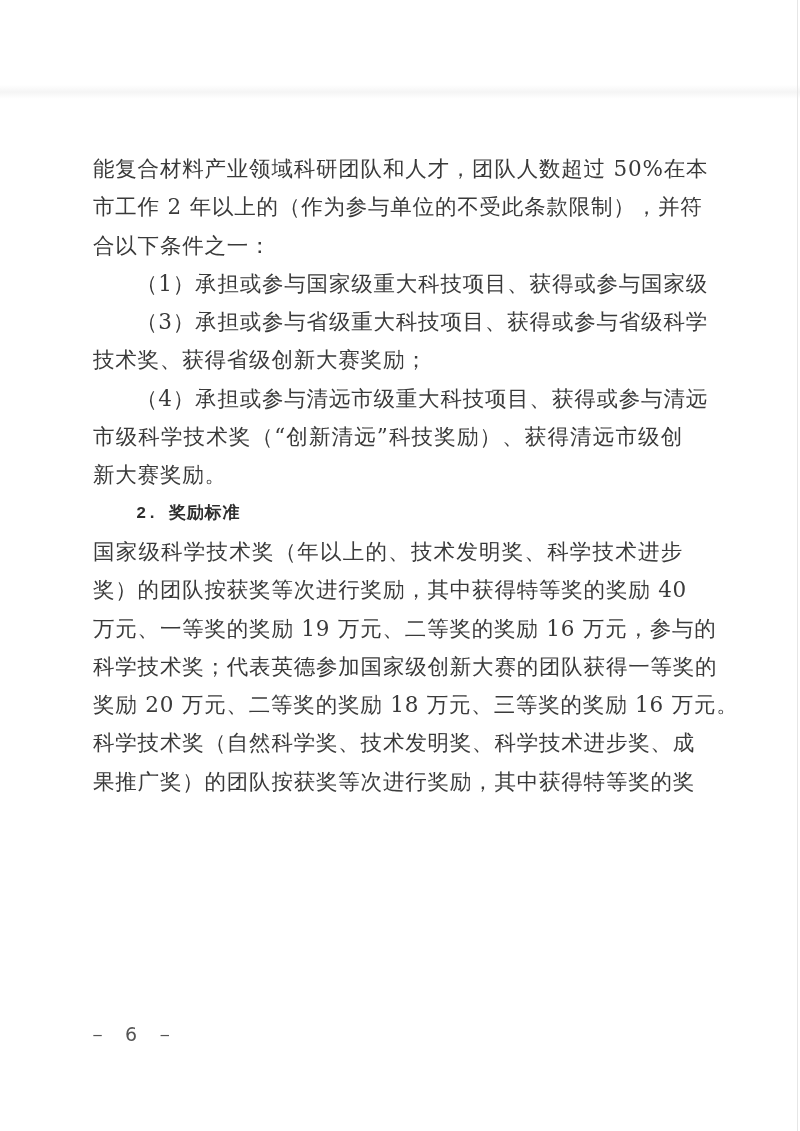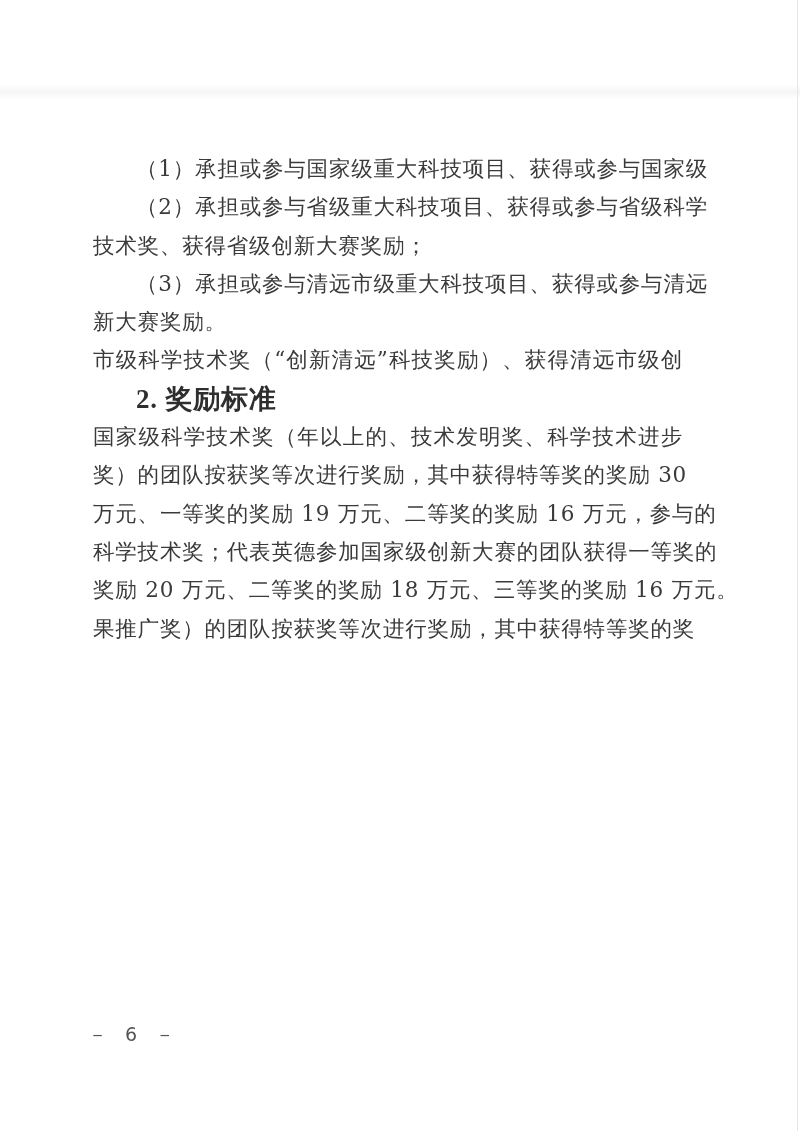--- a/index.html
+++ b/index.html
@@ -47,22 +47,22 @@
       text-align-last: justify;
     }
     .line.last {
       text-align-last: left;
     }
     .indent {
       padding-left: 43px;
     }
     .heading {
       font-weight: bold;
-      font-family: Liberation Serif, serif;
-      font-size: 27px;
+      font-family: Liberation Mono, monospace;
+      font-size: 17px;
       text-align-last: left;
       color: #2e2e2e;
     }
     .page-number {
       position: absolute;
       left: 88px;
       top: 1022px;
       font-family: "DejaVu Sans", "Liberation Sans", sans-serif;
       font-size: 19px;
       color: #555555;
@@ -70,47 +70,53 @@
     }
   </style>
 </head>
 <body>
 
 <div class="scan-stripe"></div>
 <div class="right-edge"></div>
 
 <div class="page-body">
 
+  <div>
+    <div class="line">能复合材料产业领域科研团队和人才，团队人数超过 50%在本</div>
+    <div class="line">市工作 2 年以上的（作为参与单位的不受此条款限制），并符</div>
+    <div class="line last">合以下条件之一：</div>
+  </div>
 
   <div>
     <div class="line indent">（1）承担或参与国家级重大科技项目、获得或参与国家级</div>
   </div>
 
   <div>
-    <div class="line indent">（2）承担或参与省级重大科技项目、获得或参与省级科学</div>
+    <div class="line indent">（3）承担或参与省级重大科技项目、获得或参与省级科学</div>
     <div class="line last">技术奖、获得省级创新大赛奖励；</div>
   </div>
 
   <div>
-    <div class="line indent">（3）承担或参与清远市级重大科技项目、获得或参与清远</div>
+    <div class="line indent">（4）承担或参与清远市级重大科技项目、获得或参与清远</div>
+    <div class="line">市级科学技术奖（“创新清远”科技奖励）、获得清远市级创</div>
     <div class="line last">新大赛奖励。</div>
-    <div class="line">市级科学技术奖（“创新清远”科技奖励）、获得清远市级创</div>
   </div>
 
   <div>
     <div class="line indent heading">2. 奖励标准</div>
   </div>
 
   <div>
     <div class="line">国家级科学技术奖（年以上的、技术发明奖、科学技术进步</div>
-    <div class="line">奖）的团队按获奖等次进行奖励，其中获得特等奖的奖励 30</div>
+    <div class="line">奖）的团队按获奖等次进行奖励，其中获得特等奖的奖励 40</div>
     <div class="line">万元、一等奖的奖励 19 万元、二等奖的奖励 16 万元，参与的</div>
     <div class="line">科学技术奖；代表英德参加国家级创新大赛的团队获得一等奖的</div>
     <div class="line">奖励 20 万元、二等奖的奖励 18 万元、三等奖的奖励 16 万元。</div>
   </div>
 
   <div>
+    <div class="line">科学技术奖（自然科学奖、技术发明奖、科学技术进步奖、成</div>
     <div class="line">果推广奖）的团队按获奖等次进行奖励，其中获得特等奖的奖</div>
   </div>
 
 </div>
 
 <div class="page-number">－ 6 －</div>
 
 </body></html>

